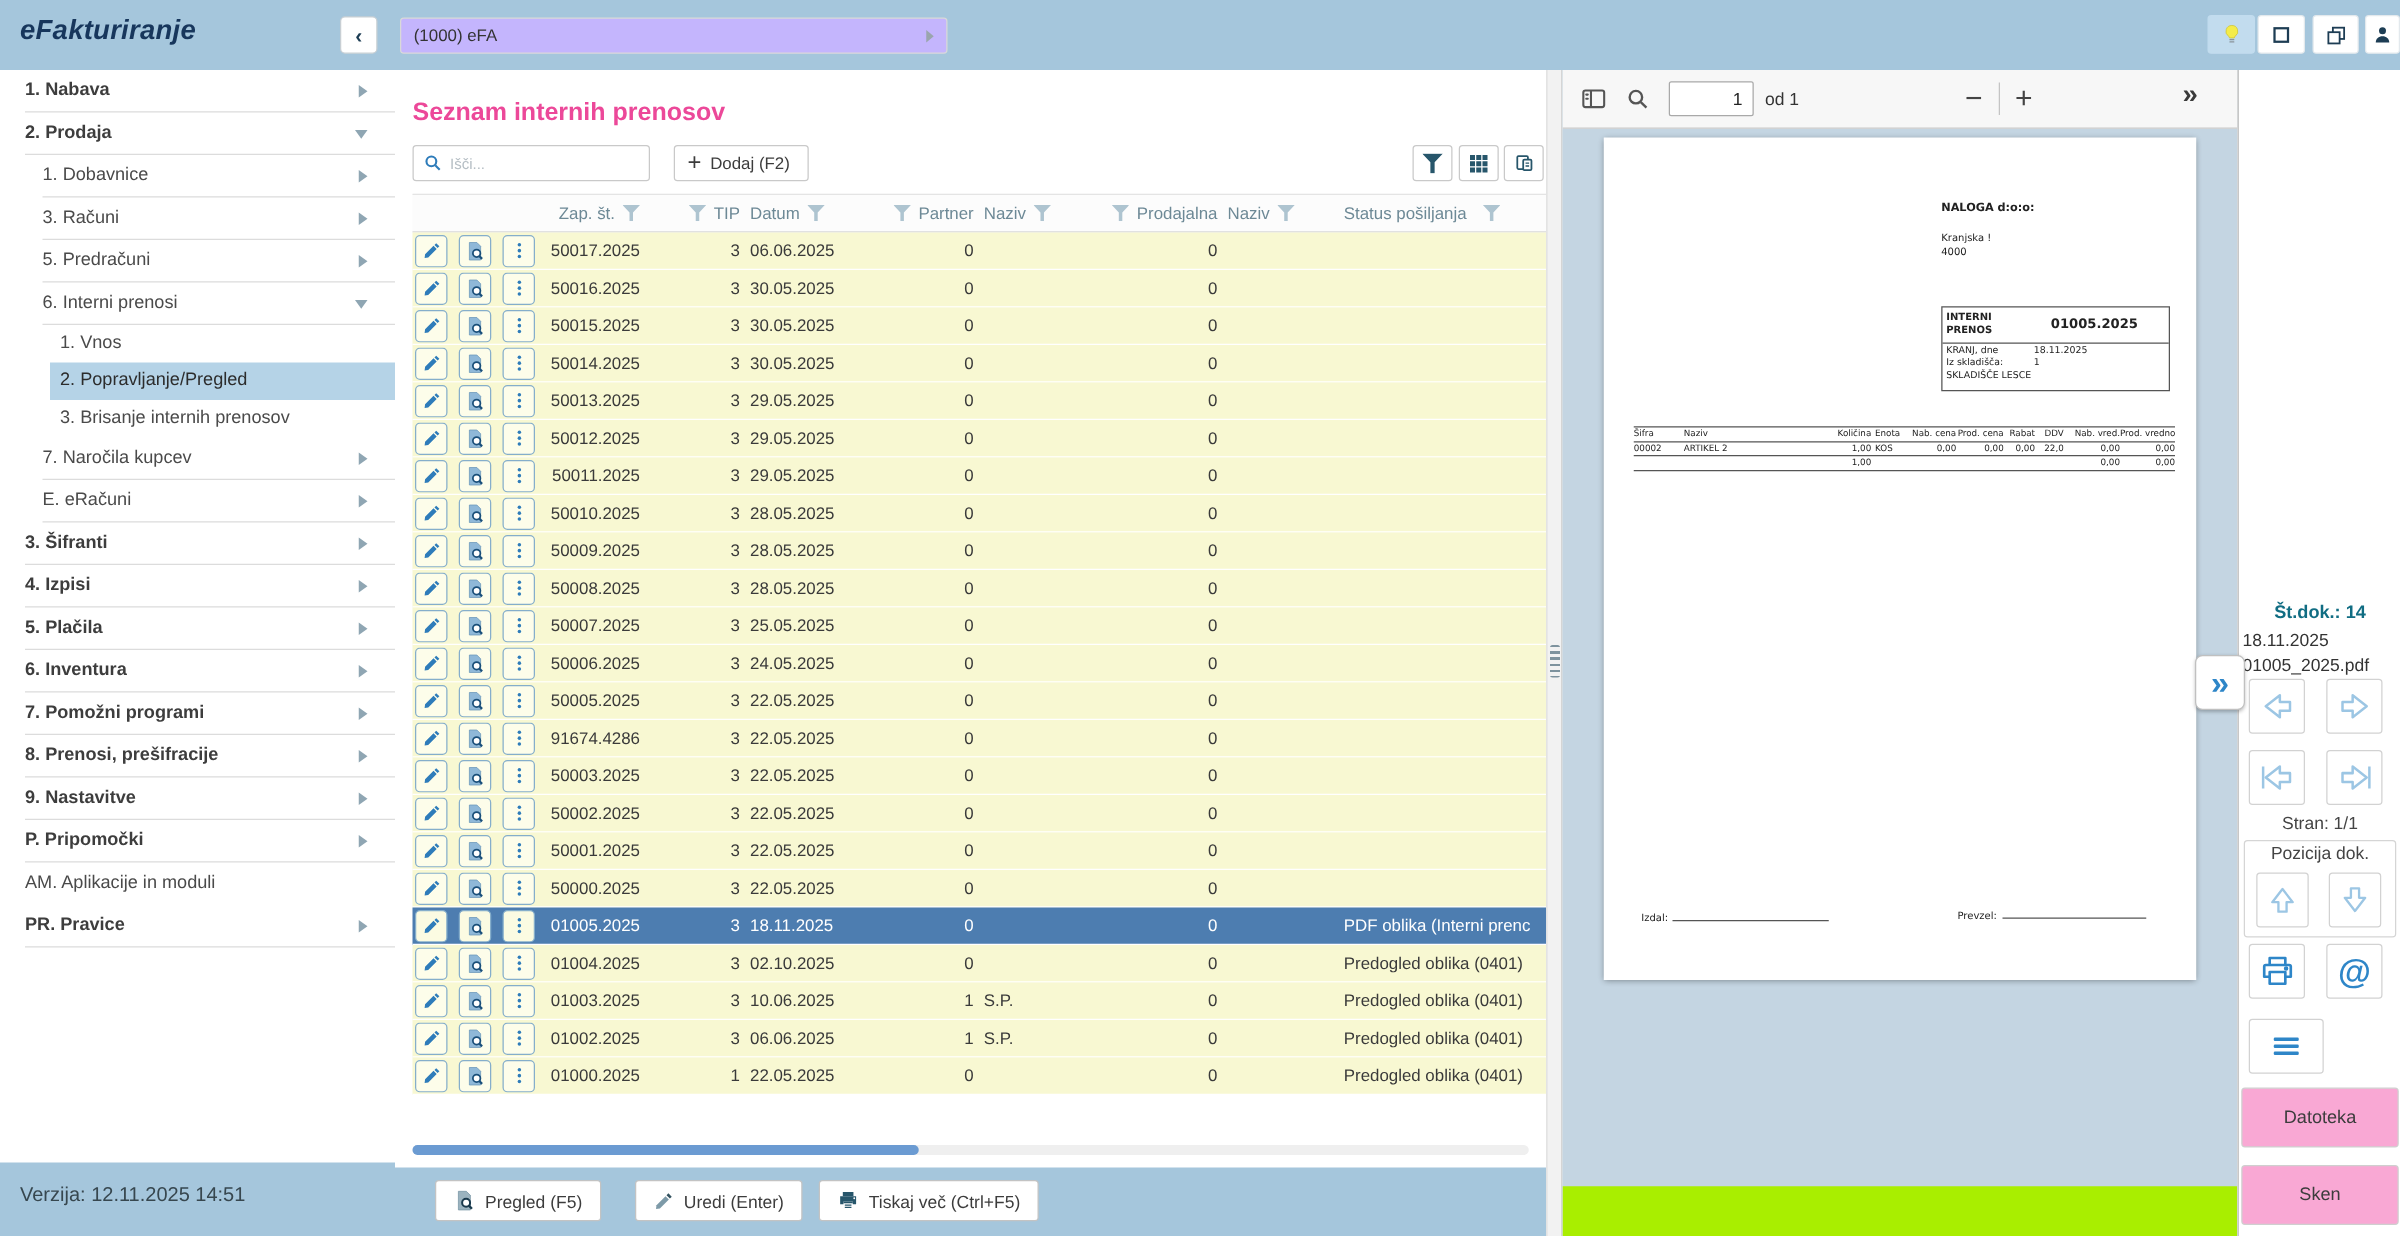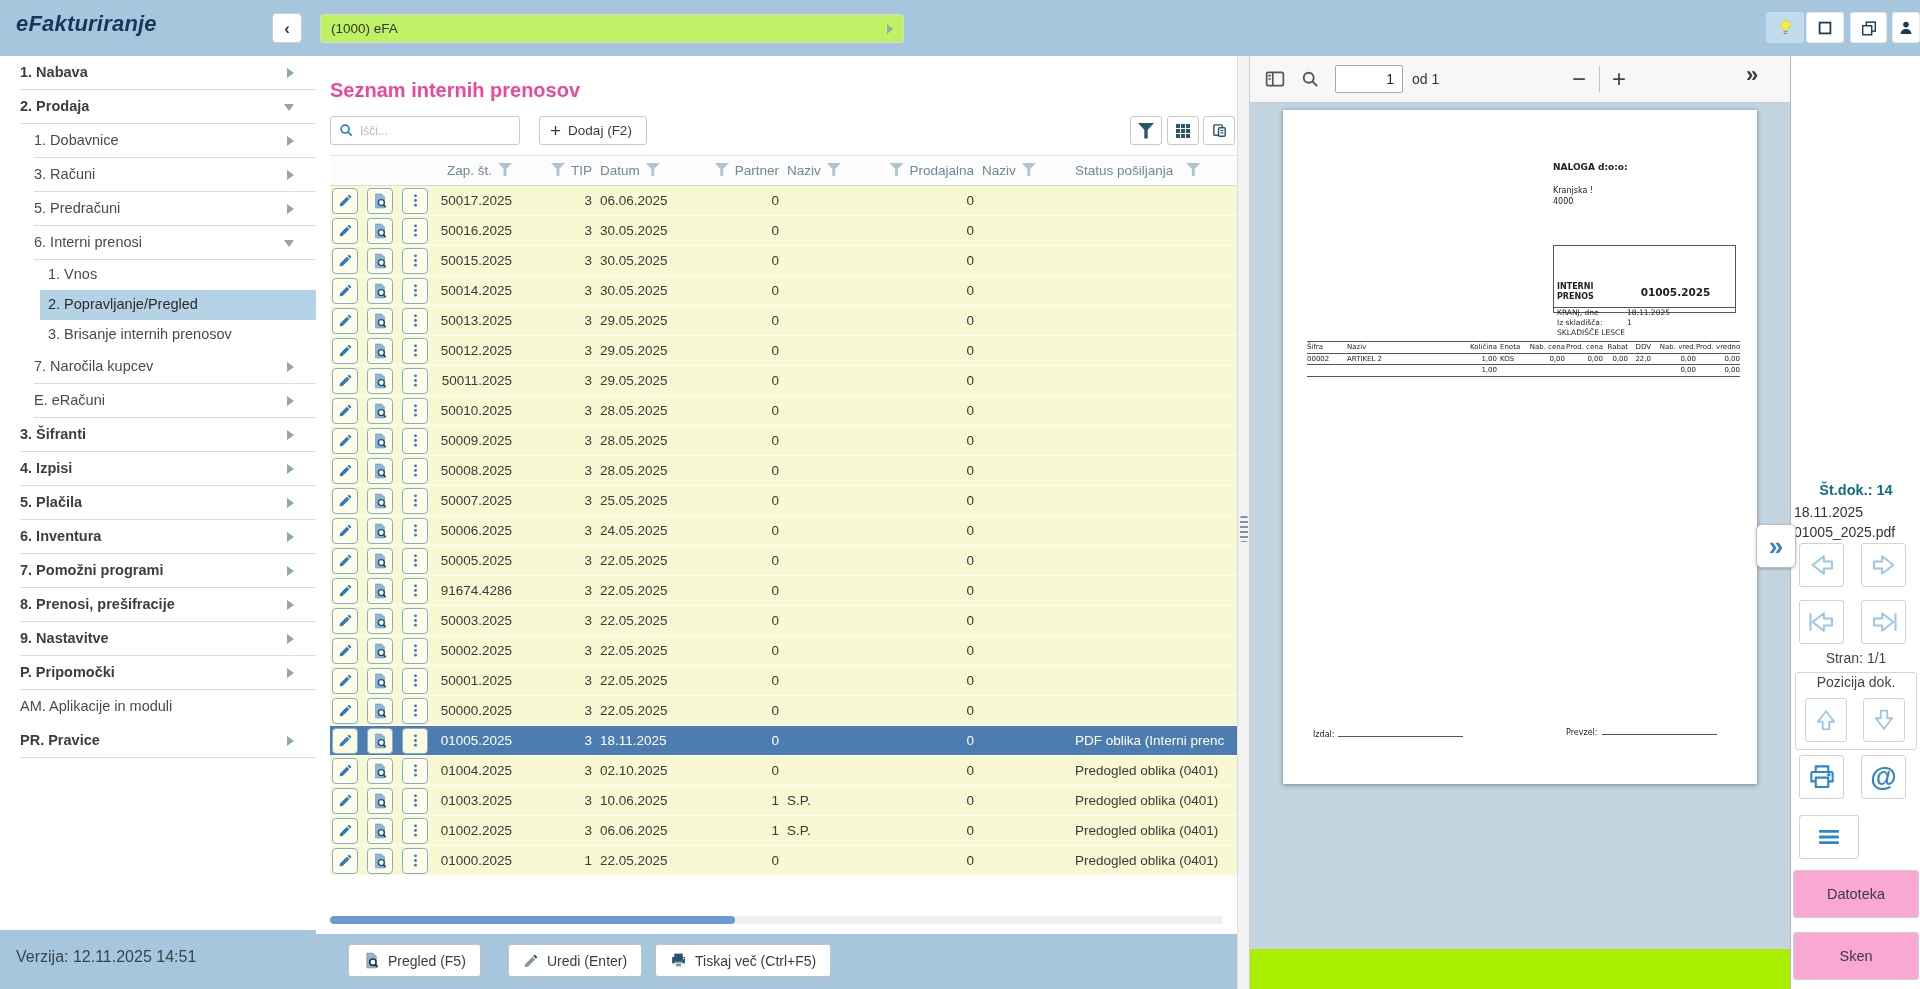--- a/index.html
+++ b/index.html
@@ -2,21 +2,21 @@
 <html><head>
 <meta charset="utf-8">
 <style>
   * { margin:0; padding:0; box-sizing:border-box; }
   html,body { width:1920px; height:989px; overflow:hidden; background:#fff;
     font-family:"Liberation Sans","DejaVu Sans",sans-serif; }
   .app { position:relative; width:1920px; height:989px; overflow:hidden; }
 
   
   .topbar { position:absolute; left:316px; top:0; width:1604px; height:56px; background:#a5c6dc; }
-  .company-select { position:absolute; left:4px; top:14px; width:584px; height:29px; background:#bef264;
+  .company-select { position:absolute; left:4px; top:14px; width:438px; height:29px; background:#c4b5fd;
     border:1px solid #d9d9d9; border-radius:3px; font-size:13.5px; color:#333; line-height:27px;
     padding-left:10px; cursor:pointer; }
   .company-caret { position:absolute; right:10px; top:9px; width:0; height:0;
     border-left:6px solid #9aa5ad; border-top:5px solid transparent; border-bottom:5px solid transparent; }
   .tb-btn { position:absolute; top:12px; height:31px; border-radius:3px; background:#fff;
     border:1px solid #e3e9ed; display:flex; align-items:center; justify-content:center; cursor:pointer; }
   .tb-btn.bulb { background:#c2dcee; border-color:#c2dcee; }
   .tb-btn svg { display:block; }
 
   
@@ -68,21 +68,21 @@
   .icon-btn { position:absolute; top:0; width:32px; height:29px; background:#fff; border:1px solid #c9c9c9;
     border-radius:3px; display:flex; align-items:center; justify-content:center; cursor:pointer; }
   .funnel { display:inline-block; width:14px; height:13px; background:#aec4d0;
     clip-path:polygon(0 0,100% 0,60% 46%,60% 100%,40% 100%,40% 46%); }
   .funnel.dark { width:17px; height:16px; background:#27566b; }
 
   .thead { position:absolute; left:14px; top:99px; width:907px; height:31px; display:grid;
     grid-template-columns:100px 88px 80px 105px 82px 85px 110px 85px 1fr; align-items:center;
     background:#fcfcfc; border-top:1px solid #e4e4e4; border-bottom:1px solid #d8d8d8;
     font-size:13.5px; color:#6d8996; }
-  .hcell { display:flex; align-items:flex-start; gap:6px; white-space:nowrap; overflow:hidden; }
+  .hcell { display:flex; align-items:center; gap:6px; white-space:nowrap; overflow:hidden; }
   .hcell i { font-style:normal; }
   .hcell.r { justify-content:flex-end; padding-right:6px; }
   .hcell.l { justify-content:flex-start; padding-left:2px; }
   .hcell.status-h { padding-left:10px; gap:13px; }
 
   .tbody { position:absolute; left:14px; top:130px; width:907px; }
   .trow { display:grid; grid-template-columns:100px 88px 80px 105px 82px 85px 110px 85px 1fr;
     align-items:center; height:30px; background:#f8f8d2; border-bottom:1px solid #fff;
     font-size:13.5px; color:#3a3a3a; cursor:pointer; }
   .trow.sel { background:#4d7db0; color:#fff; }
@@ -125,21 +125,21 @@
   .pt-more { position:absolute; left:496px; top:6px; font-size:22px; font-weight:bold; color:#3a3a3a;
     background:none; border:none; cursor:pointer; }
 
   .doc-page { position:absolute; left:33px; top:54px; width:474px; height:674px; background:#fff;
     box-shadow:0 1px 5px rgba(0,0,0,.4); }
   .doc-page * { font-family:"DejaVu Sans",sans-serif; color:#222; }
   .doc-company { position:absolute; left:270px; top:52px; font-size:9px; font-weight:bold; }
   .doc-addr1 { position:absolute; left:270px; top:76px; font-size:8px; }
   .doc-addr2 { position:absolute; left:270px; top:87px; font-size:8px; }
   .doc-box { position:absolute; left:270px; top:135px; width:183px; height:68px; border:1px solid #555; }
-  .doc-box-head { display:flex; height:29px; border-bottom:1px solid #555;margin-top:33px; }
+  .doc-box-head { display:flex; height:29px; border-bottom:1px solid #555; }
   .doc-box-type { width:62px; font-size:8px; font-weight:bold; line-height:1.2; padding:3px 0 0 3px; }
   .doc-box-num { flex:1; text-align:center; font-size:10.5px; font-weight:bold; padding-top:7px; }
   .doc-box-row { font-size:7.5px; line-height:1.35; padding-left:3px; display:flex; }
   .doc-box-row .lbl { width:70px; }
   .doc-table { position:absolute; left:24px; top:231px; width:433px; font-size:7px; }
   .dt-row { display:flex; line-height:1.5; }
   .dt-head { border-top:1px solid #555; border-bottom:1px solid #555; color:#333; }
   .dt-tot { border-top:1px solid #555; border-bottom:1px solid #555; }
   .dt-c { white-space:nowrap; overflow:hidden; }
   .dt-c.r { text-align:right; }

